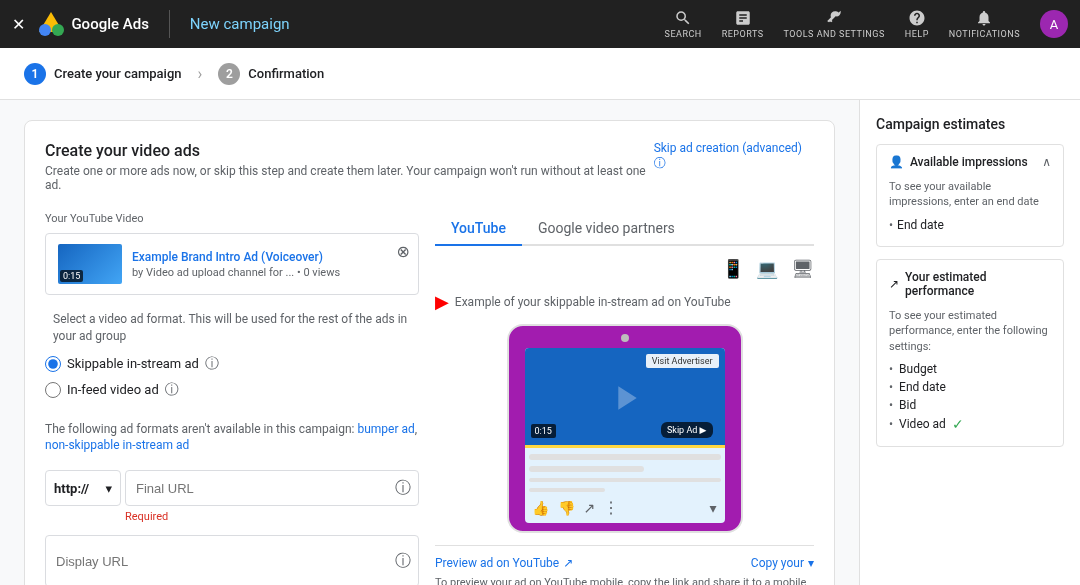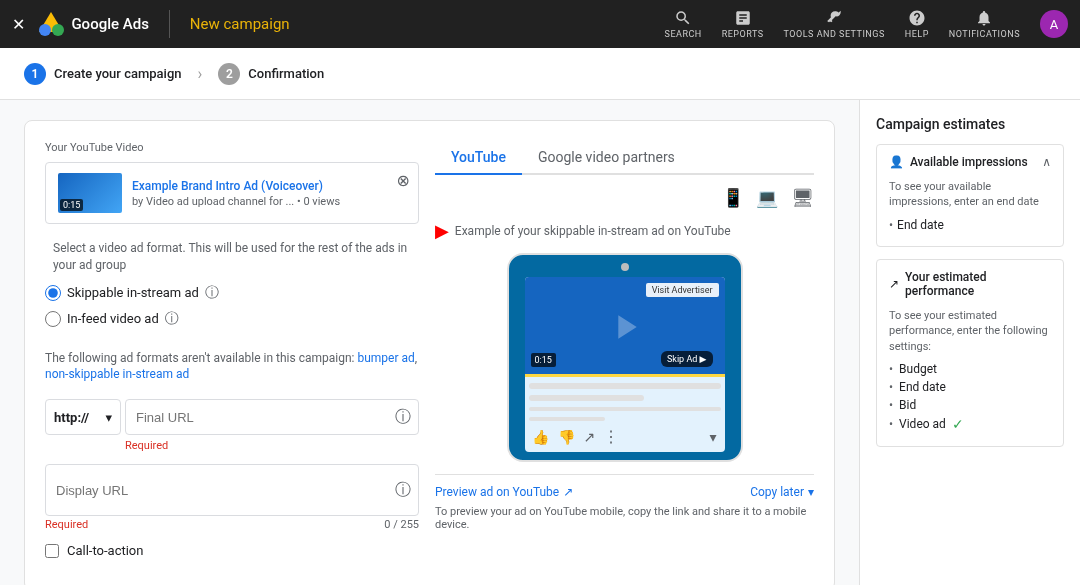--- a/index.html
+++ b/index.html
@@ -8,21 +8,21 @@
     
     .top-nav {
       display: flex; align-items: center; background: #1a1a2e; height: 48px; padding: 0 12px; gap: 12px;
       background: #212121;
     }
     .nav-close { color: #fff; cursor: pointer; font-size: 16px; }
     .nav-logo { display: flex; align-items: center; gap: 6px; }
     .nav-logo-icon { width: 28px; height: 28px; }
     .nav-brand { color: #fff; font-size: 15px; font-weight: 500; }
     .nav-divider { width: 1px; height: 28px; background: #555; margin: 0 8px; }
-    .nav-campaign { color: #eab308; font-size: 15px; }
+    .nav-campaign { color: #7dd3fc; font-size: 15px; }
     .nav-right { margin-left: auto; display: flex; align-items: center; gap: 20px; }
     .nav-icon-group { display: flex; flex-direction: column; align-items: center; cursor: pointer; color: #ccc; font-size: 10px; gap: 2px; }
     .nav-icon-group svg { width: 18px; height: 18px; fill: #ccc; }
     .nav-icon-group span { font-size: 9px; text-transform: uppercase; letter-spacing: 0.5px; }
     .nav-avatar { width: 28px; height: 28px; border-radius: 50%; background: #9c27b0; color: #fff; display: flex; align-items: center; justify-content: center; font-size: 13px; cursor: pointer; }
 
     
     .steps-bar {
       background: #fff; border-bottom: 1px solid #e0e0e0; height: 52px; display: flex; align-items: center; padding: 0 24px; gap: 0;
     }
@@ -106,21 +106,21 @@
     
     .device-icons { display: flex; gap: 12px; justify-content: flex-end; margin-bottom: 12px; }
     .device-icon { color: #5f6368; cursor: pointer; font-size: 18px; }
     .device-icon.active { color: #1a73e8; }
 
     
     .preview-desc { color: #5f6368; font-size: 12px; margin-bottom: 12px; display: flex; align-items: center; gap: 6px; }
     .yt-icon { color: #ff0000; font-size: 18px; }
 
     
-    .phone-mockup { width: 236px; border: 2px solid #e0e0e0; border-radius: 16px; background: #0369a1; margin: 0 auto; overflow: hidden; padding: 8px 16px; }
+    .phone-mockup { width: 236px; border: 2px solid #e0e0e0; border-radius: 16px; background: #a21caf; margin: 0 auto; overflow: hidden; padding: 8px 16px; }
     .phone-camera { width: 8px; height: 8px; border-radius: 50%; background: #bdbdbd; margin: 0 auto 6px; }
     .phone-screen { background: #e3f2fd; border-radius: 4px; overflow: hidden; }
     .ad-screen-top { background: #1565c0; height: 100px; position: relative; display: flex; align-items: center; justify-content: center; }
     .ad-screen-top svg { opacity: 0.3; }
     .visit-adv { position: absolute; top: 6px; right: 6px; background: rgba(255,255,255,0.9); font-size: 9px; padding: 2px 6px; border-radius: 2px; color: #333; }
     .ad-timer-bar { position: absolute; bottom: 0; left: 0; right: 0; height: 3px; background: #ffd740; }
     .skip-bar { position: absolute; bottom: 10px; right: 12px; background: rgba(0,0,0,0.7); color: #fff; font-size: 9px; padding: 3px 6px; border-radius: 6px; display: flex; align-items: center; gap: 3px; }
     .time-badge { position: absolute; bottom: 10px; left: 6px; background: rgba(0,0,0,0.7); color: #fff; font-size: 9px; padding: 2px 4px; border-radius: 2px; }
     .phone-controls { display: flex; flex-direction: column; gap: 6px; padding: 6px 4px; }
     .phone-bar { height: 6px; background: #e0e0e0; border-radius: 3px; }
@@ -221,20 +221,29 @@
   <div class="step">
     <div class="step-num inactive">2</div>
     <span class="step-label">Confirmation</span>
   </div>
 </div>
 
 <div class="main-layout">
 
   <div class="left-panel">
     <div class="white-card">
+      <div class="section-header">
+        <div>
+          <div class="section-title">Create your video ads</div>
+          <div class="section-desc">Create one or more ads now, or skip this step and create them later. Your campaign won't run without at least one ad.</div>
+        </div>
+        <span class="skip-link">
+          <span>Skip ad creation (advanced)</span> ⓘ
+        </span>
+      </div>
 
       <div class="content-cols">
 
         <div class="form-col">
           <div class="video-label">Your YouTube Video</div>
 
           <div class="video-card">
             <div class="video-thumb">
               <div class="video-thumb-bg"></div>
               <span class="video-time">0:15</span>
@@ -342,21 +351,21 @@
               </div>
             </div>
           </div>
 
           <div class="preview-footer">
             <span class="preview-yt-link">
               <span>Preview ad on YouTube</span>
               <span>↗</span>
             </span>
             <span class="copy-link">
-              <span>Copy later</span>
+              <span>Copy your</span>
               <span>▾</span>
             </span>
           </div>
           <div class="preview-footer-desc">To preview your ad on YouTube mobile, copy the link and share it to a mobile device.</div>
         </div>
       </div>
     </div>
   </div>
 
   <div class="right-panel">

